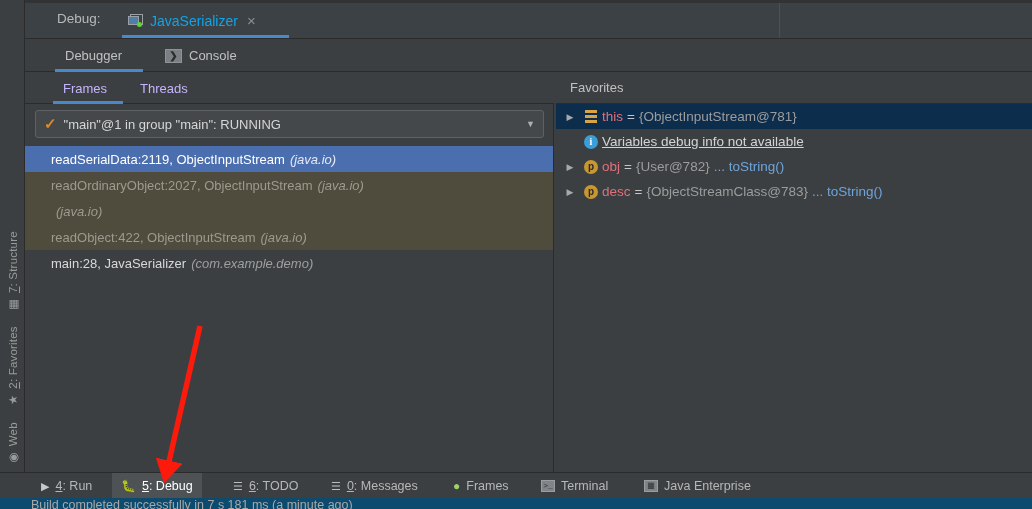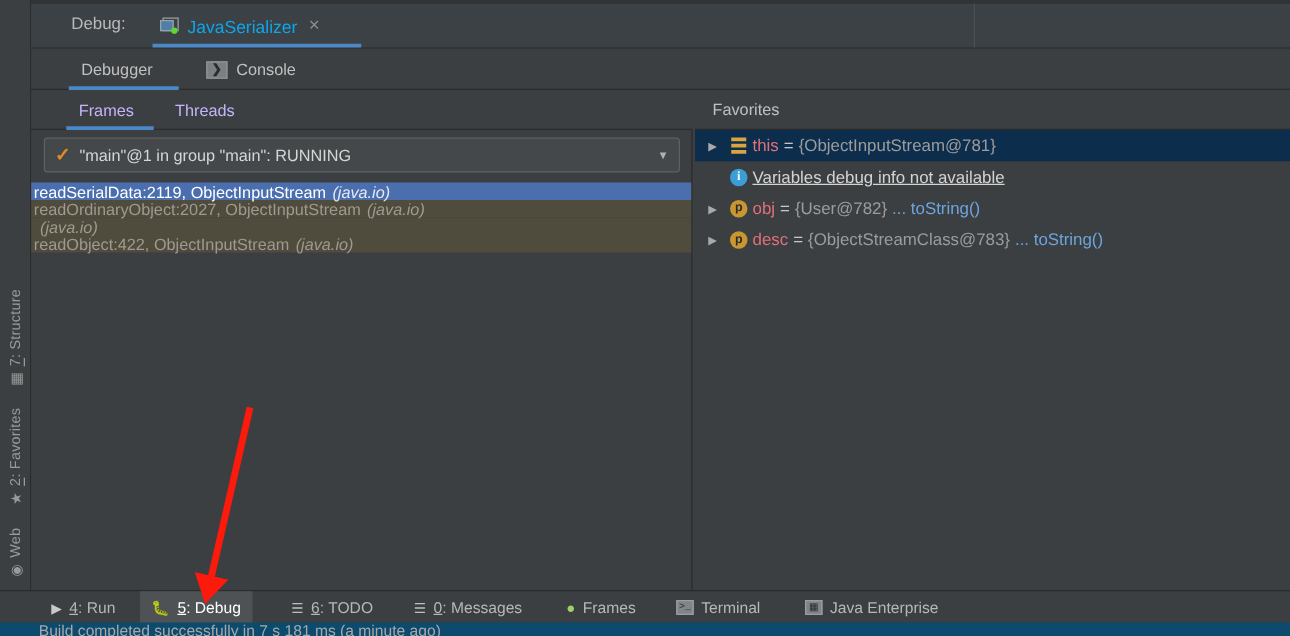--- a/index.html
+++ b/index.html
@@ -110,21 +110,21 @@
     position:absolute; left:10px; top:6px; width:509px; height:28px;
     background:#45484a; border:1px solid #5e6163; border-radius:3px;
     display:flex; align-items:center; padding:0 8px; cursor:pointer;
   }
   .threadsel .chk{ color:#e08a28; font-size:15px; font-weight:bold; margin-right:7px;}
   .threadsel .tlabel{ color:#d6d6d6; font-size:13px; flex:1;}
   .threadsel .caret{ color:#b0b0b0; font-size:9px; }
 
   .framelist{ position:absolute; left:0; top:42px; right:0; bottom:0; }
   .frow{
-    height:14px; display:flex; align-items:center; padding:0 0 0 2px;
+    height:26px; display:flex; align-items:center; padding:0 0 0 26px;
     font-size:13px; cursor:pointer; white-space:nowrap;
   }
   .frow.selected{ background:#4b6eaf; color:#ffffff; }
   .frow.lib{ background:#4f4b3d; color:#9e9a8f; }
   .frow.app{ background:#3c3f41; color:#d8d8d8; }
   .frow .pkg{ font-style:italic; margin-left:5px; }
   .frow.selected .pkg{ color:#e3e9f5; }
   .frow.lib .pkg{ color:#9e9a8f; }
   .frow.app .pkg{ color:#9f9f9f; }
 
@@ -268,20 +268,24 @@
         <span>readOrdinaryObject:2027, ObjectInputStream</span>
         <span class="pkg">(java.io)</span>
       </div>
       <div class="frow lib">
         <span class="pkg">(java.io)</span>
       </div>
       <div class="frow lib">
         <span>readObject:422, ObjectInputStream</span>
         <span class="pkg">(java.io)</span>
       </div>
+      <div class="frow app">
+        <span>main:28, JavaSerializer</span>
+        <span class="pkg">(com.example.demo)</span>
+      </div>
     </div>
   </div>
 
   <div class="varspanel">
 
     <div class="vrow sel">
       <span class="expander">▶</span>
       <span class="vicon-box">
         <span class="ic-field">
             <i></i>

